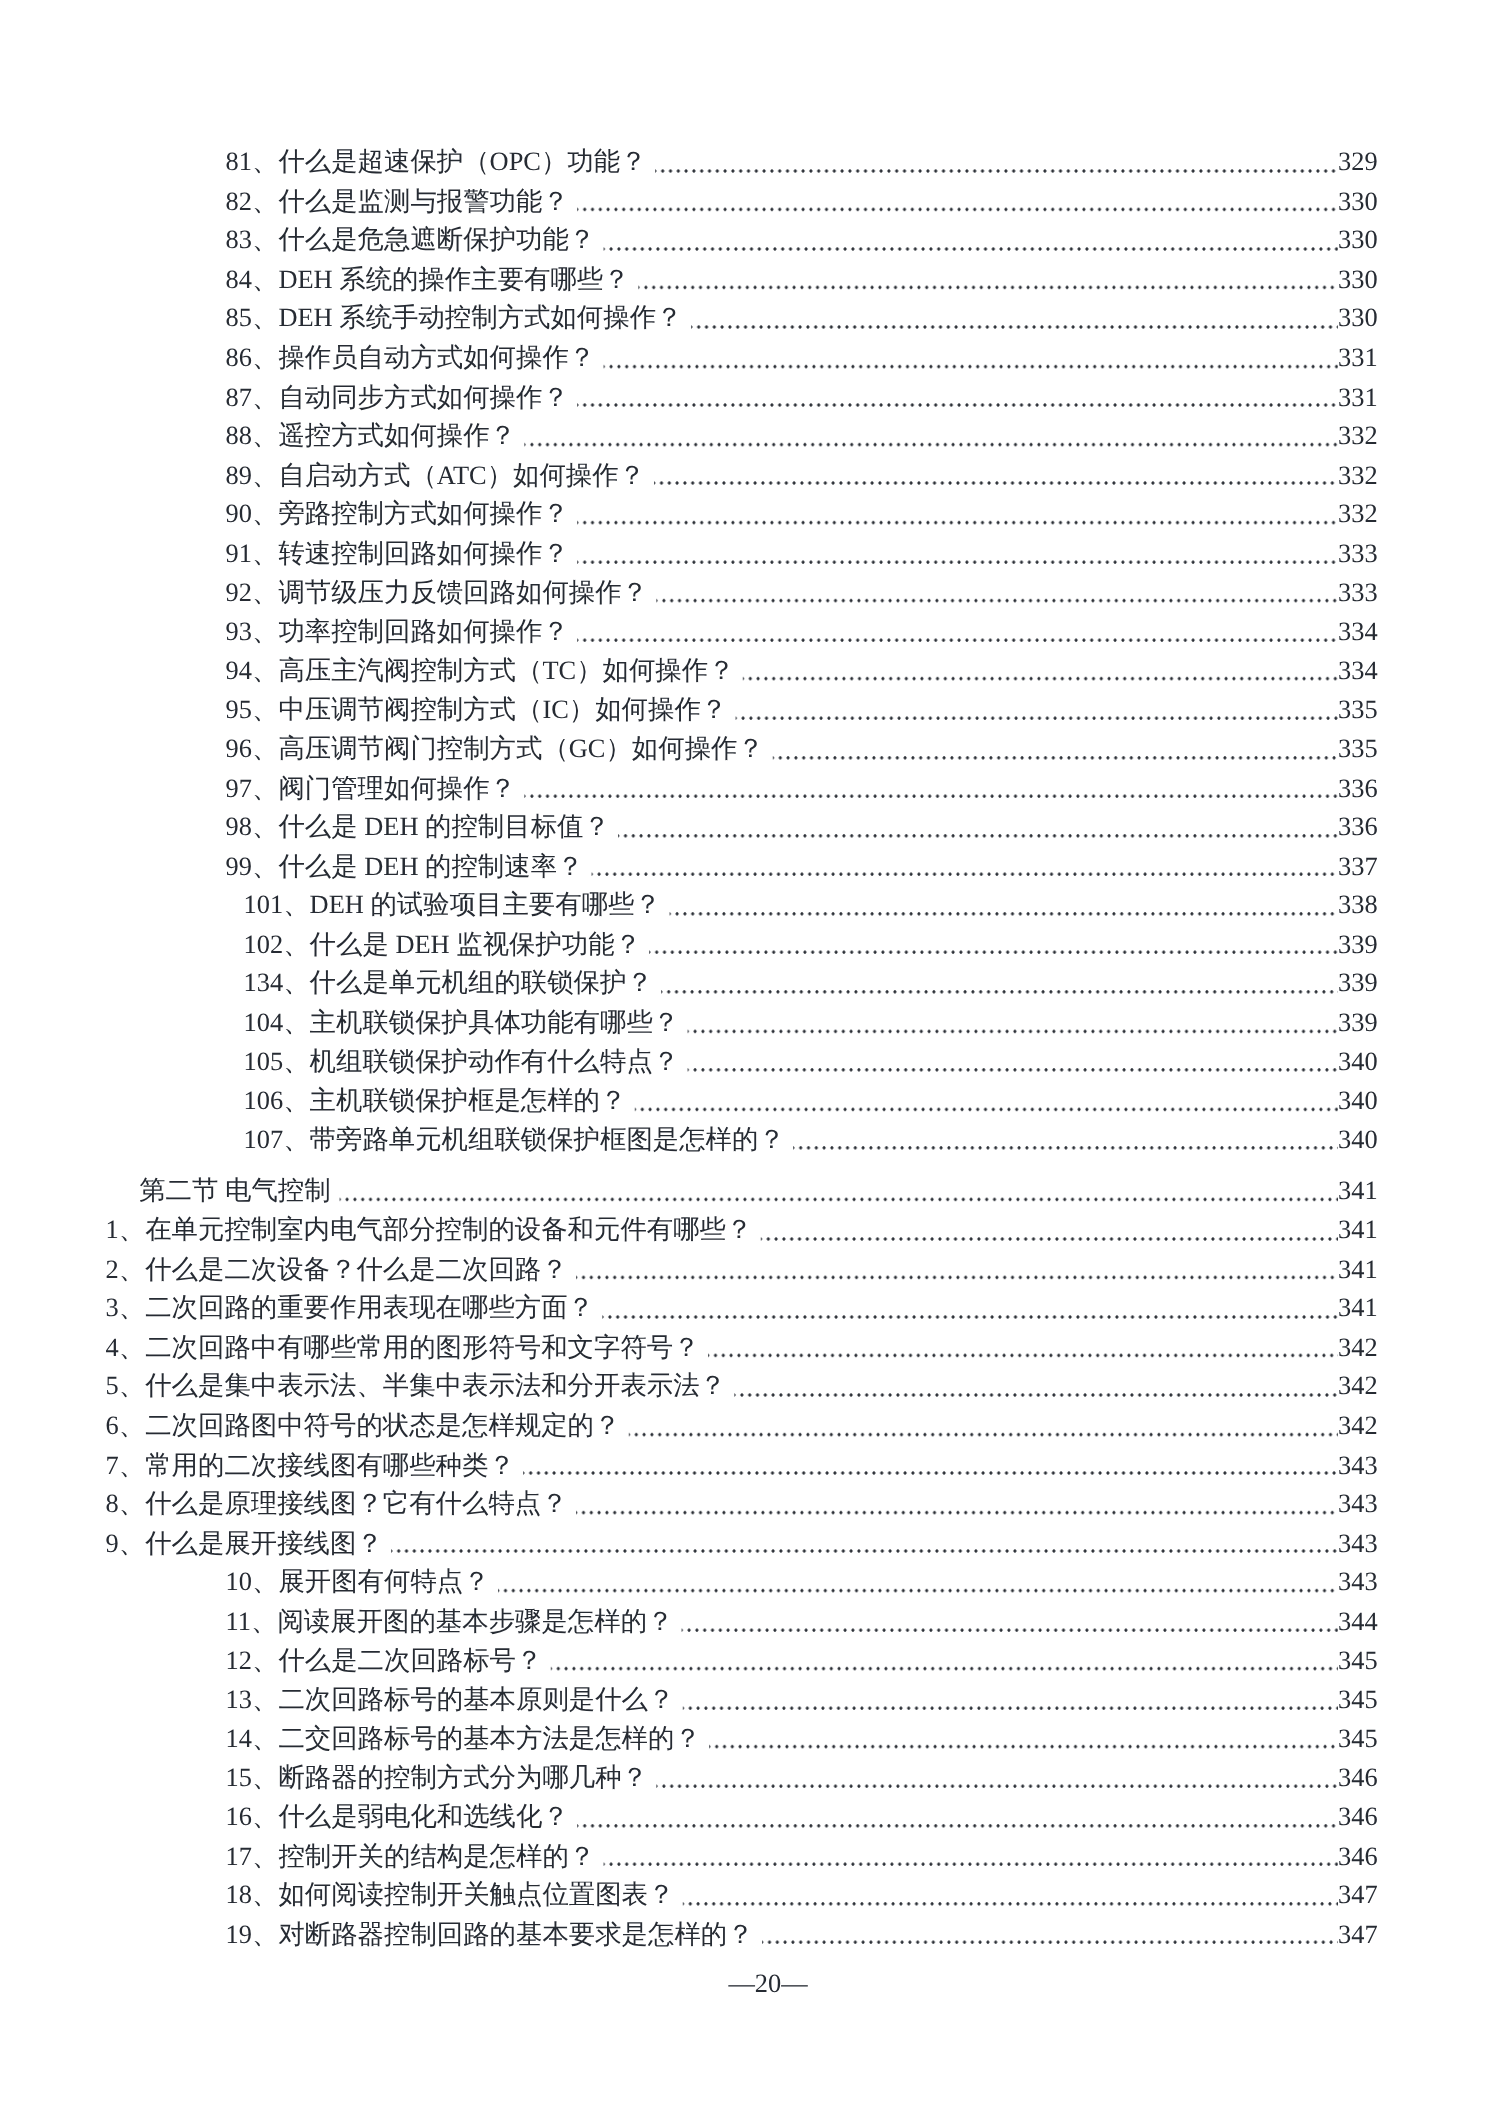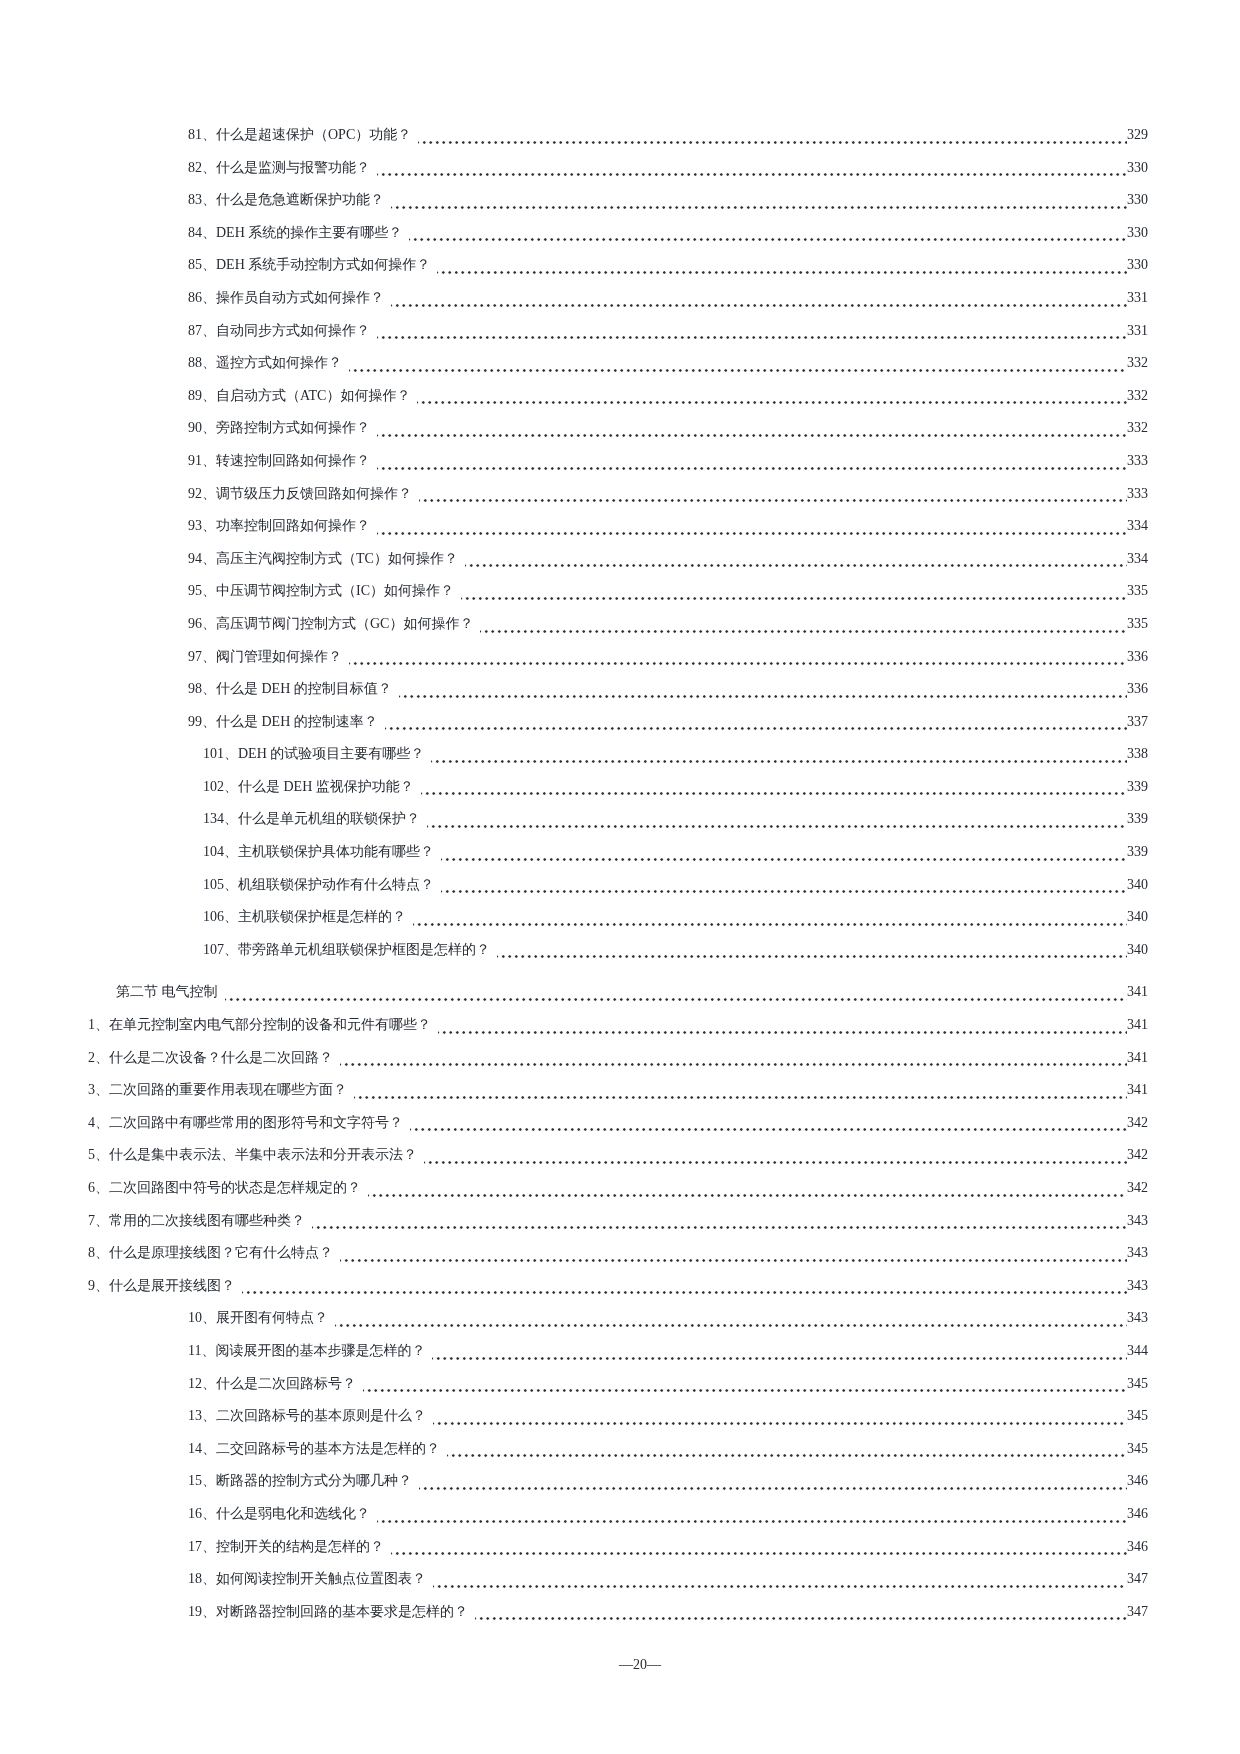--- a/index.html
+++ b/index.html
@@ -3,21 +3,21 @@
 <meta charset="utf-8">
 <style>
   html,body{margin:0;padding:0;background:#e8e8e8;}
   .page{
     position:relative;
     width:1240px;height:1754px;
     margin:0 auto;
     background:#ffffff;
     color:#262b33;
     font-family:"Liberation Serif","DejaVu Serif",serif;
-    font-size:14px;
+    font-size:22px;
     overflow:hidden;
   }
   .toc{
     padding-top:119px;
     padding-right:92px;
   }
   .row{
     display:flex;
     line-height:32.6px;
     height:32.6px;
@@ -39,21 +39,21 @@
     flex:0 0 auto;
     white-space:nowrap;
     font-family:Liberation Serif, serif;
   }
   
   .row.sec{padding-left:116px;margin-top:10px;}
   .row.d1 {padding-left:88px;}
   .row.d2 {padding-left:188px;}
   .row.d3 {padding-left:203px;}
   .footer{
-    margin-top:21px;
+    margin-top:9px;
     text-align:center;
     line-height:32px;
     
     padding-left:40px;
   }
 </style>
 </head>
 <body>
 
 <div class="page">

